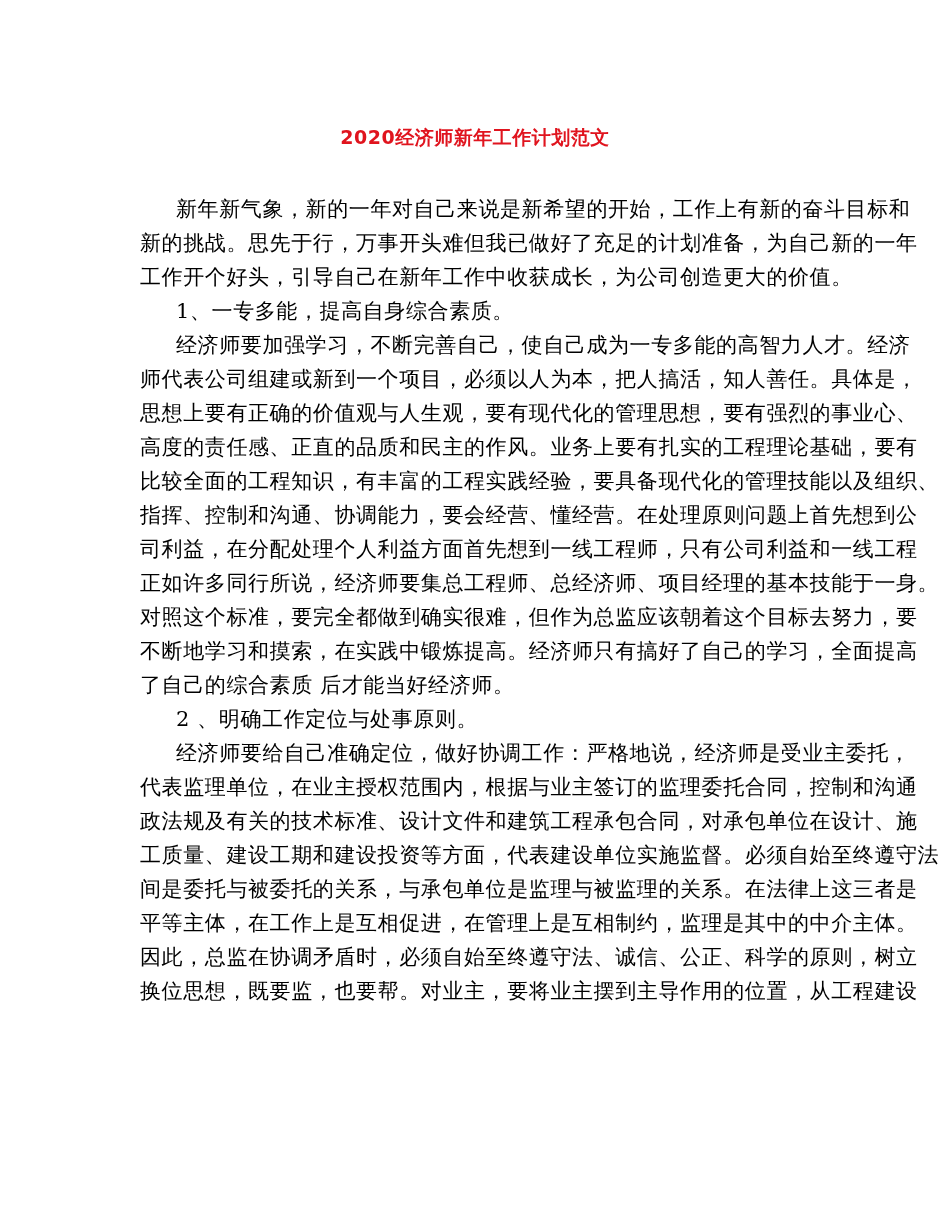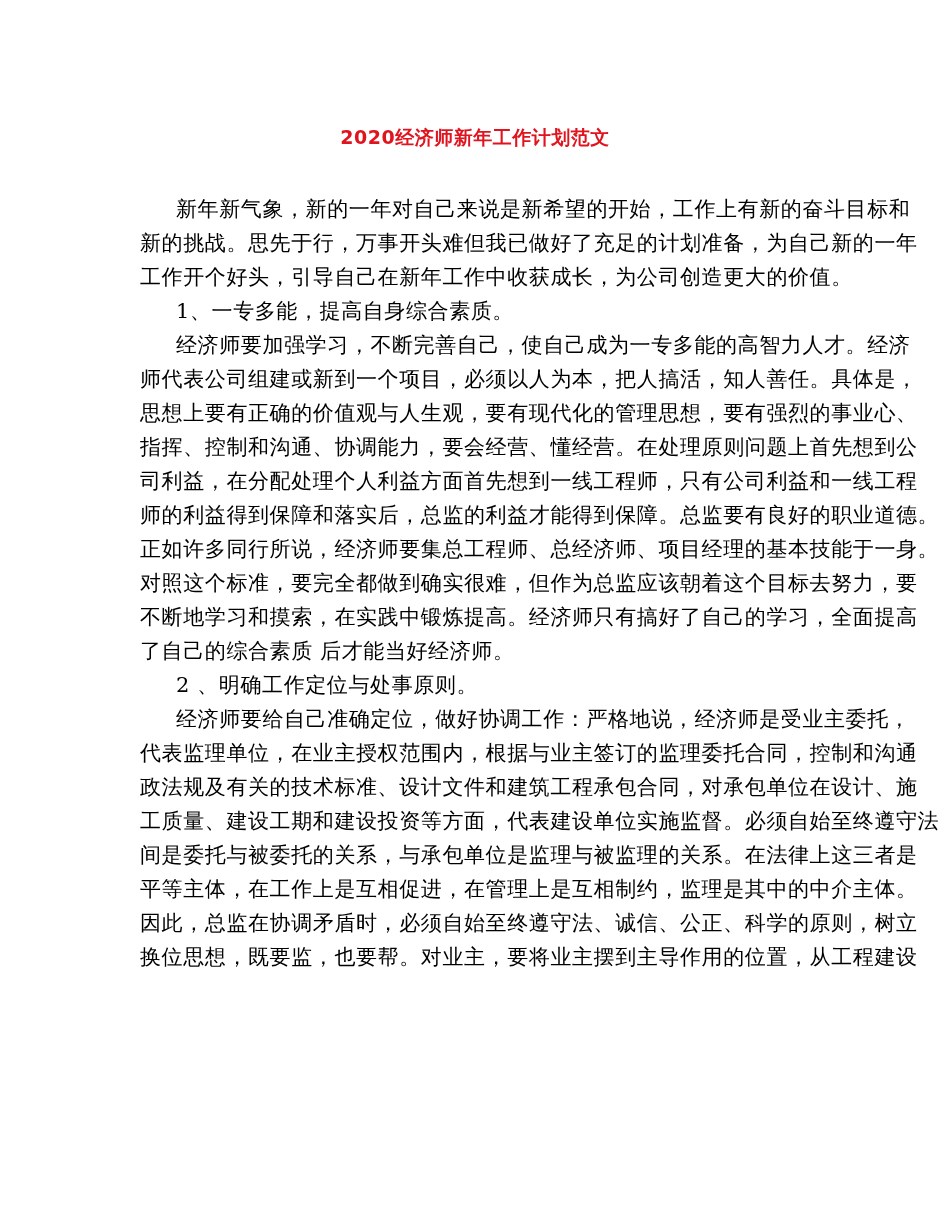--- a/index.html
+++ b/index.html
@@ -60,23 +60,24 @@
   <div class="doc-title">2020经济师新年工作计划范文</div>
 
   <div class="body">
     <div class="line indent">新年新气象，新的一年对自己来说是新希望的开始，工作上有新的奋斗目标和</div>
     <div class="line">新的挑战。思先于行，万事开头难但我已做好了充足的计划准备，为自己新的一年</div>
     <div class="line">工作开个好头，引导自己在新年工作中收获成长，为公司创造更大的价值。</div>
     <div class="line indent">1、一专多能，提高自身综合素质。</div>
     <div class="line indent">经济师要加强学习，不断完善自己，使自己成为一专多能的高智力人才。经济</div>
     <div class="line">师代表公司组建或新到一个项目，必须以人为本，把人搞活，知人善任。具体是，</div>
     <div class="line">思想上要有正确的价值观与人生观，要有现代化的管理思想，要有强烈的事业心、</div>
+    <div class="line">高度的责任感、正直的品质和民主的作风。业务上要有扎实的工程理论基础，要有</div>
+    <div class="line">比较全面的工程知识，有丰富的工程实践经验，要具备现代化的管理技能以及组织、</div>
     <div class="line">指挥、控制和沟通、协调能力，要会经营、懂经营。在处理原则问题上首先想到公</div>
     <div class="line">司利益，在分配处理个人利益方面首先想到一线工程师，只有公司利益和一线工程</div>
-    <div class="line">师的利益得到保障和落实后，总监的利益才能得到保障。总监要有良好的职业道德。</div>
     <div class="line">正如许多同行所说，经济师要集总工程师、总经济师、项目经理的基本技能于一身。</div>
     <div class="line">对照这个标准，要完全都做到确实很难，但作为总监应该朝着这个目标去努力，要</div>
     <div class="line">不断地学习和摸索，在实践中锻炼提高。经济师只有搞好了自己的学习，全面提高</div>
     <div class="line">了自己的综合素质 后才能当好经济师。</div>
     <div class="line indent">2 、明确工作定位与处事原则。</div>
     <div class="line indent">经济师要给自己准确定位，做好协调工作：严格地说，经济师是受业主委托，</div>
     <div class="line">代表监理单位，在业主授权范围内，根据与业主签订的监理委托合同，控制和沟通</div>
     <div class="line">政法规及有关的技术标准、设计文件和建筑工程承包合同，对承包单位在设计、施</div>
     <div class="line">工质量、建设工期和建设投资等方面，代表建设单位实施监督。必须自始至终遵守法</div>
     <div class="line">间是委托与被委托的关系，与承包单位是监理与被监理的关系。在法律上这三者是</div>

